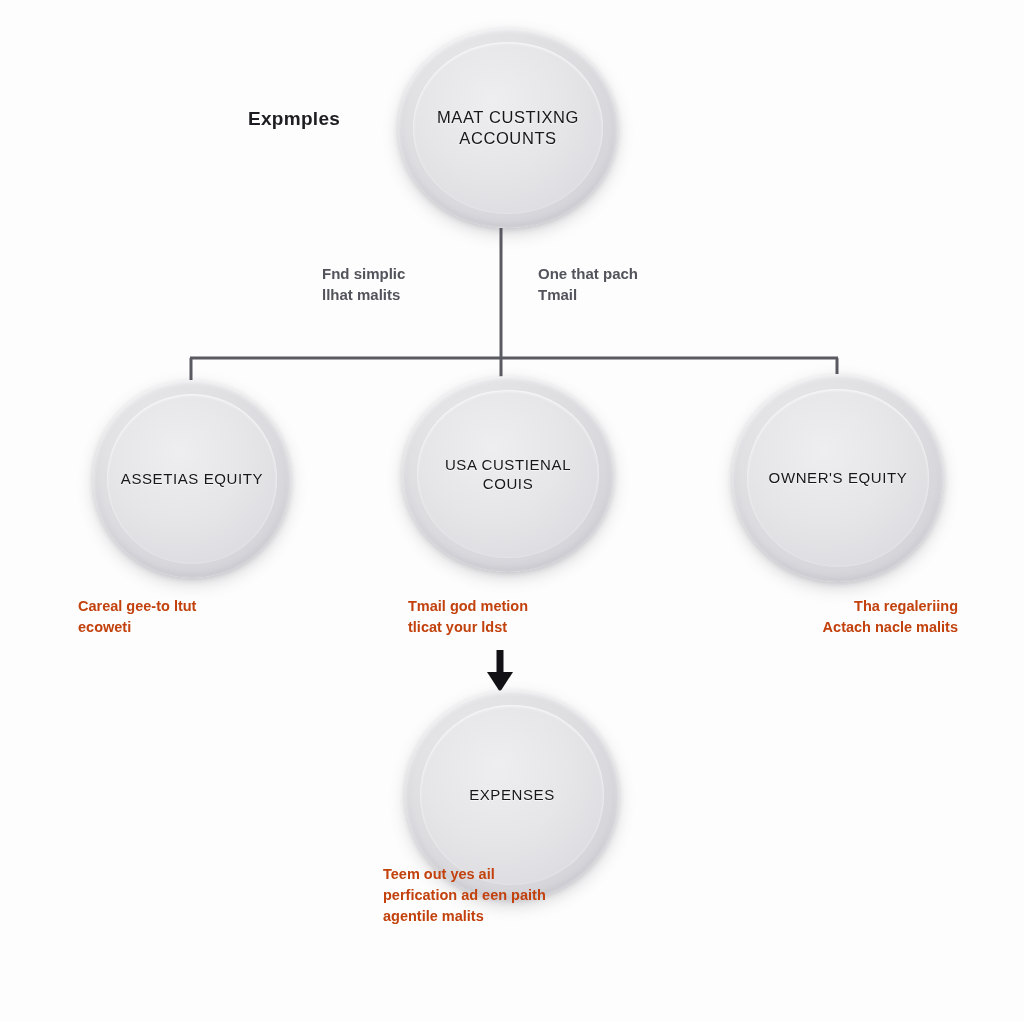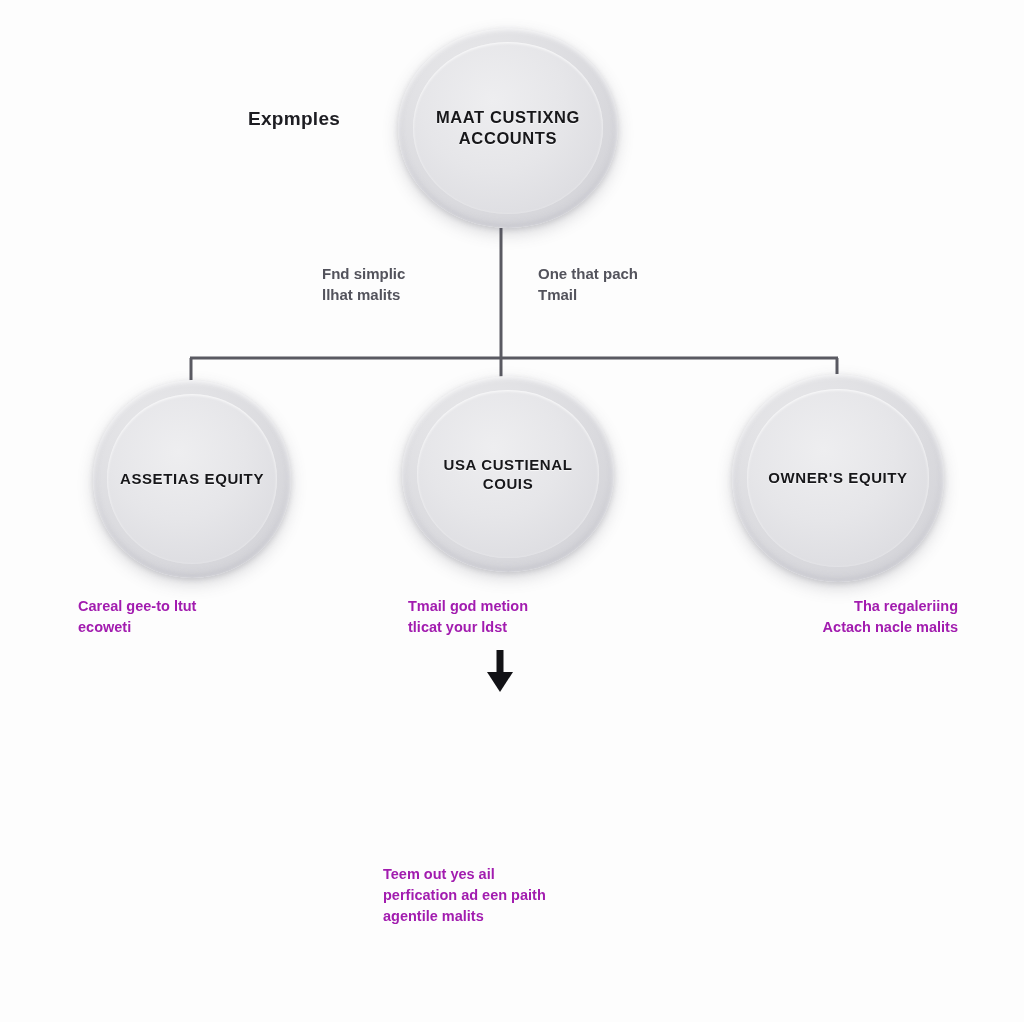--- a/index.html
+++ b/index.html
@@ -57,21 +57,21 @@
         #e6e6e9 45%,
         #dedee2 75%,
         #d8d8dd 100%);
     display: flex;
     align-items: center;
     justify-content: center;
     box-shadow: inset 0 1px 3px rgba(255,255,255,0.9);
   }
   .node-label {
     text-align: center;
-    font-weight: bold;
+    font-weight: normal;
     color: #17171a;
     letter-spacing: 0.6px;
     line-height: 1.28;
     padding: 0 8px;
     text-shadow: 0 1px 1px rgba(255,255,255,0.75);
     filter: blur(0.35px);
   }
 
   
   #node-root {
@@ -121,21 +121,21 @@
     font-size: 15px;
     color: #53535c;
     font-weight: bold;
     filter: blur(0.55px);
   }
   #note-left  { left: 322px; top: 264px; }
   #note-right { left: 538px; top: 264px; }
 
   .caption {
     font-size: 14.5px;
-    color: #a21caf;
+    color: #c2410c;
     font-weight: bold;
     filter: blur(0.7px);
     line-height: 1.45;
   }
   #caption-assets   { left: 78px;  top: 596px; width: 250px; }
   #caption-accounts { left: 408px; top: 596px; width: 215px; }
   #caption-owners   { left: 733px; top: 596px; width: 225px; text-align: right; }
   #caption-expenses { left: 383px; top: 864px; width: 270px; }
 </style>
 </head>
@@ -194,18 +194,23 @@
     </div>
   </div>
 
   <div class="free-text caption" id="caption-assets">Careal gee-to ltut
 ecoweti</div>
   <div class="free-text caption" id="caption-accounts">Tmail god metion
 tlicat your ldst</div>
   <div class="free-text caption" id="caption-owners">Tha regaleriing
 Actach nacle malits</div>
 
+  <div class="node" id="node-expenses">
+    <div class="node-inner">
+      <div class="node-label">EXPENSES</div>
+    </div>
+  </div>
 
   <div class="free-text caption" id="caption-expenses">Teem out yes ail
 perfication ad een paith
 agentile malits</div>
 
 </div>
 
 </body></html>

